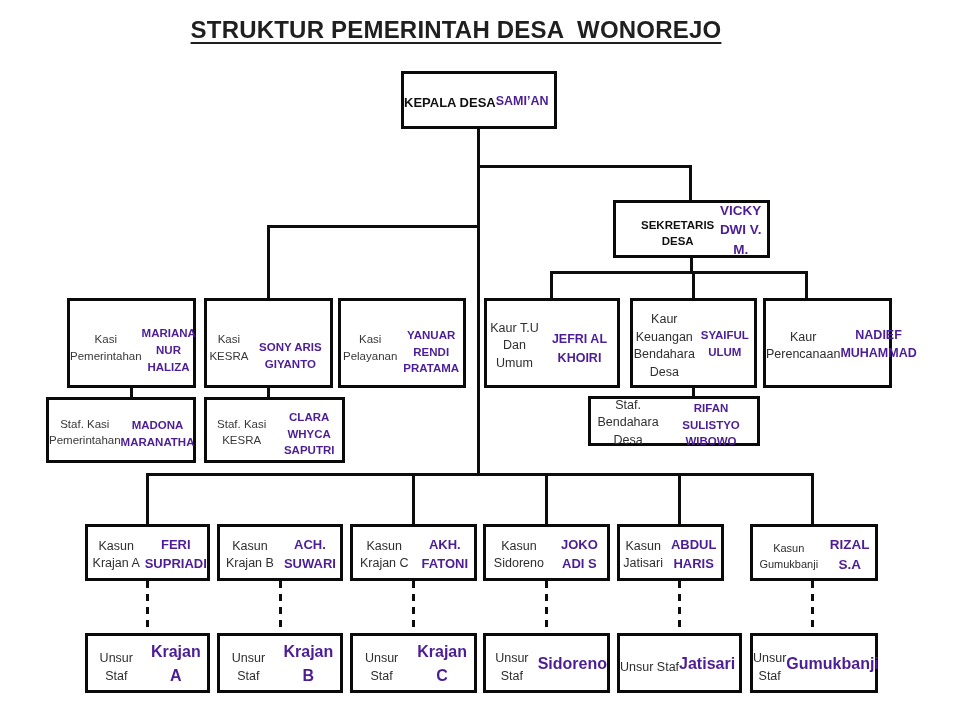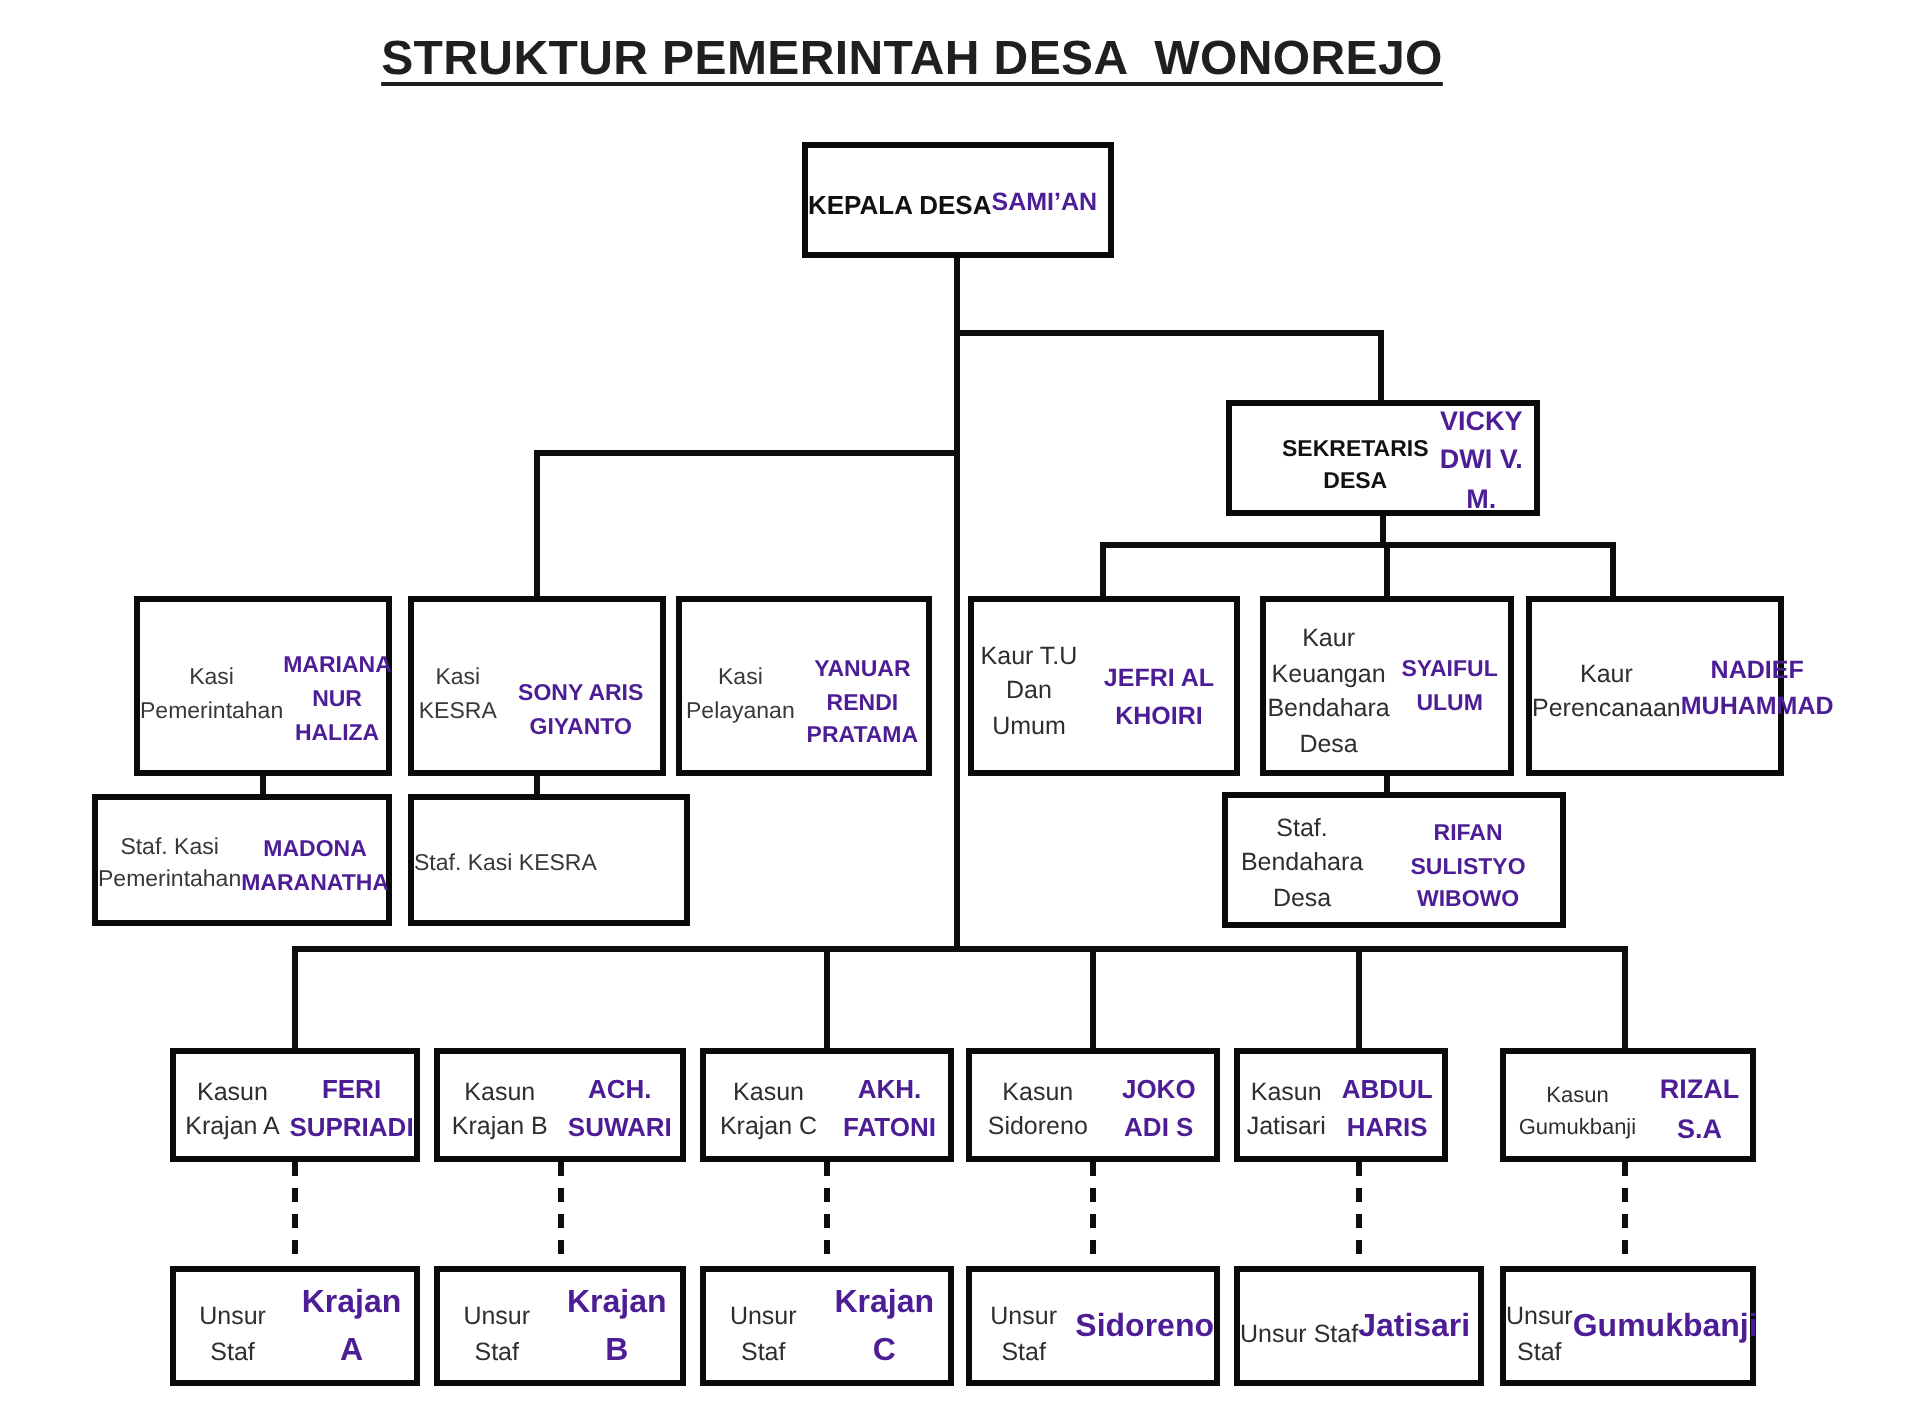--- a/index.html
+++ b/index.html
@@ -130,22 +130,24 @@
 MUHAMMAD</div>
   </div>
 
   <div class="node nd-staf" style="left:46px;top:397px;width:150px;height:66px;">
     <div class="role">Staf. Kasi Pemerintahan</div>
     <div class="name">MADONA
 MARANATHA</div>
   </div>
   <div class="node nd-staf" style="left:204px;top:397px;width:141px;height:66px;">
     <div class="role">Staf. Kasi KESRA</div>
-  </div>
-  <div class="node nd-staf nd-staf-bend" style="left:611px;top:396px;width:172px;height:68px;">
+    <div class="name">CLARA WHYCA
+SAPUTRI</div>
+  </div>
+  <div class="node nd-staf nd-staf-bend" style="left:588px;top:396px;width:172px;height:50px;">
     <div class="role">Staf. Bendahara Desa</div>
     <div class="name">RIFAN SULISTYO  WIBOWO</div>
   </div>
 
   <div class="node nd-kasun" style="left:85px;top:524px;width:125px;height:57px;">
     <div class="role">Kasun Krajan A</div>
     <div class="name">FERI SUPRIADI</div>
   </div>
   <div class="node nd-kasun" style="left:217px;top:524px;width:126px;height:57px;">
     <div class="role">Kasun Krajan B</div>

